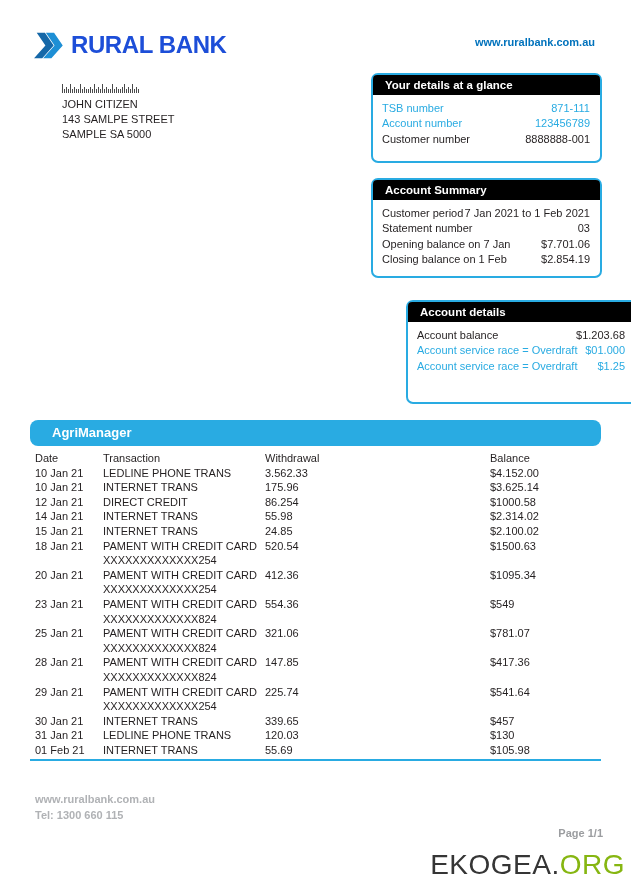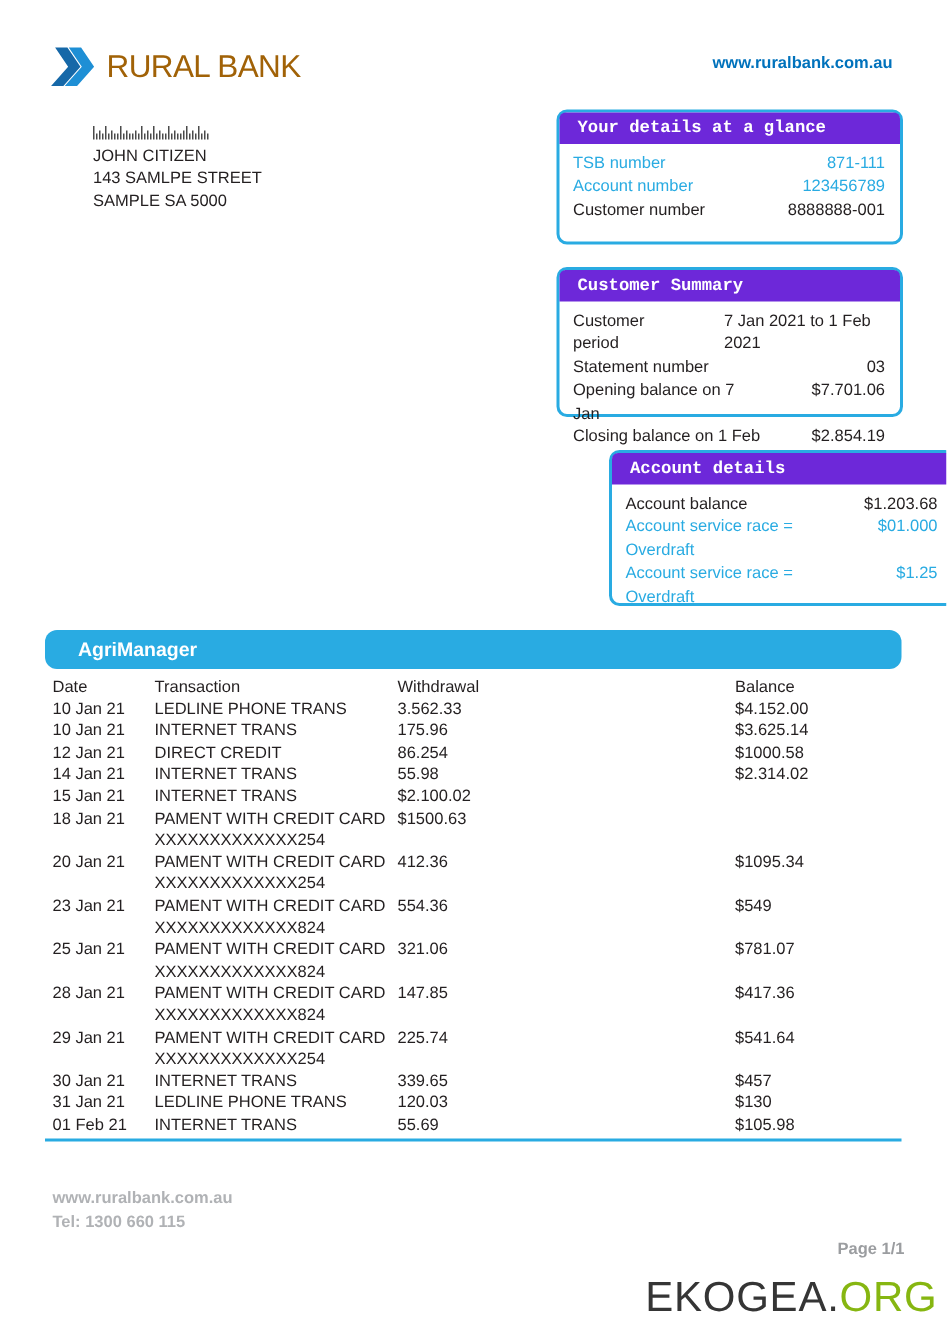--- a/index.html
+++ b/index.html
@@ -3,42 +3,42 @@
 <meta charset="utf-8">
 <style>
   html,body { margin:0; padding:0; background:#ffffff; }
   .page {
     position:relative; width:631px; height:894px; background:#ffffff;
     font-family:"Liberation Sans", sans-serif; color:#231f20; overflow:hidden;
   }
 
   
   .logo { position:absolute; left:34px; top:31px; display:flex; align-items:center; gap:6px; }
-  .logo-text { font-size:21px; font-weight:400; color:#a16207; letter-spacing:-0.4px; }
+  .logo-text { font-size:24px; font-weight:700; color:#1d4ed8; letter-spacing:-0.4px; }
   .site-link-top {
     position:absolute; top:36px; right:36px; font-size:11px; font-weight:700;
     color:#0072bc; text-decoration:none; cursor:pointer;
   }
 
   
   .address { position:absolute; left:62px; top:84px; font-size:11px; line-height:14.8px; color:#231f20; }
   .barcode { display:flex; align-items:flex-end; gap:1px; height:9px; margin-bottom:4px; }
   .barcode i { display:block; width:1px; background:#4a4a4a; }
 
   
   .info-box {
     position:absolute; left:371px; width:231px; box-sizing:border-box;
     border:2px solid #29abe2; border-radius:7px; background:#fff;
   }
   .box-header {
-    background:#6d28d9; color:#ffffff; font-weight:700; font-size:11.5px;
-    padding:4px 0 4px 12px; border-radius:4px 4px 0 0;font-family:Liberation Mono, monospace;
+    background:#000000; color:#ffffff; font-weight:700; font-size:11.5px;
+    padding:4px 0 4px 12px; border-radius:4px 4px 0 0;
   }
   .box-body { padding:6px 10px 8px 9px; }
-  .box-row { display:flex; justify-content:space-between; font-size:11px; line-height:15.4px;gap:31px; }
+  .box-row { display:flex; justify-content:space-between; font-size:11px; line-height:15.4px; }
   .box-row.hl { color:#29abe2; }
   #box-details { top:73px; height:90px; }
   #box-summary { top:178px; height:100px; }
   #box-account { top:300px; height:104px;margin-left:35px; }
 
   
   .section { position:absolute; left:30px; top:420px; width:571px; }
   .section-bar {
     height:26px; background:#29abe2; border-radius:8px; color:#ffffff;
     font-weight:700; font-size:13px; line-height:26px; padding-left:22px; box-sizing:border-box;
@@ -131,21 +131,21 @@
         </div>
 
         <div class="box-row">
           <span>Customer number</span>
           <span>8888888-001</span>
         </div>
       </div>
   </div>
 
   <div class="info-box" id="box-summary">
-    <div class="box-header">Customer Summary</div>
+    <div class="box-header">Account Summary</div>
     <div class="box-body">
 
         <div class="box-row">
           <span>Customer period</span>
           <span>7 Jan 2021 to 1 Feb 2021</span>
         </div>
 
         <div class="box-row">
           <span>Statement number</span>
           <span>03</span>
@@ -234,29 +234,31 @@
             <span>55.98</span>
             <span>$2.314.02</span>
           </div>
 
           <div class="trow">
             <span>15 Jan 21</span>
             <span>
               <span>INTERNET TRANS</span>
               <span class="tdetail"></span>
             </span>
+            <span>24.85</span>
             <span>$2.100.02</span>
           </div>
 
           <div class="trow">
             <span>18 Jan 21</span>
             <span>
               <span>PAMENT WITH CREDIT CARD</span>
               <span class="tdetail">XXXXXXXXXXXXX254</span>
             </span>
+            <span>520.54</span>
             <span>$1500.63</span>
           </div>
 
           <div class="trow">
             <span>20 Jan 21</span>
             <span>
               <span>PAMENT WITH CREDIT CARD</span>
               <span class="tdetail">XXXXXXXXXXXXX254</span>
             </span>
             <span>412.36</span>

